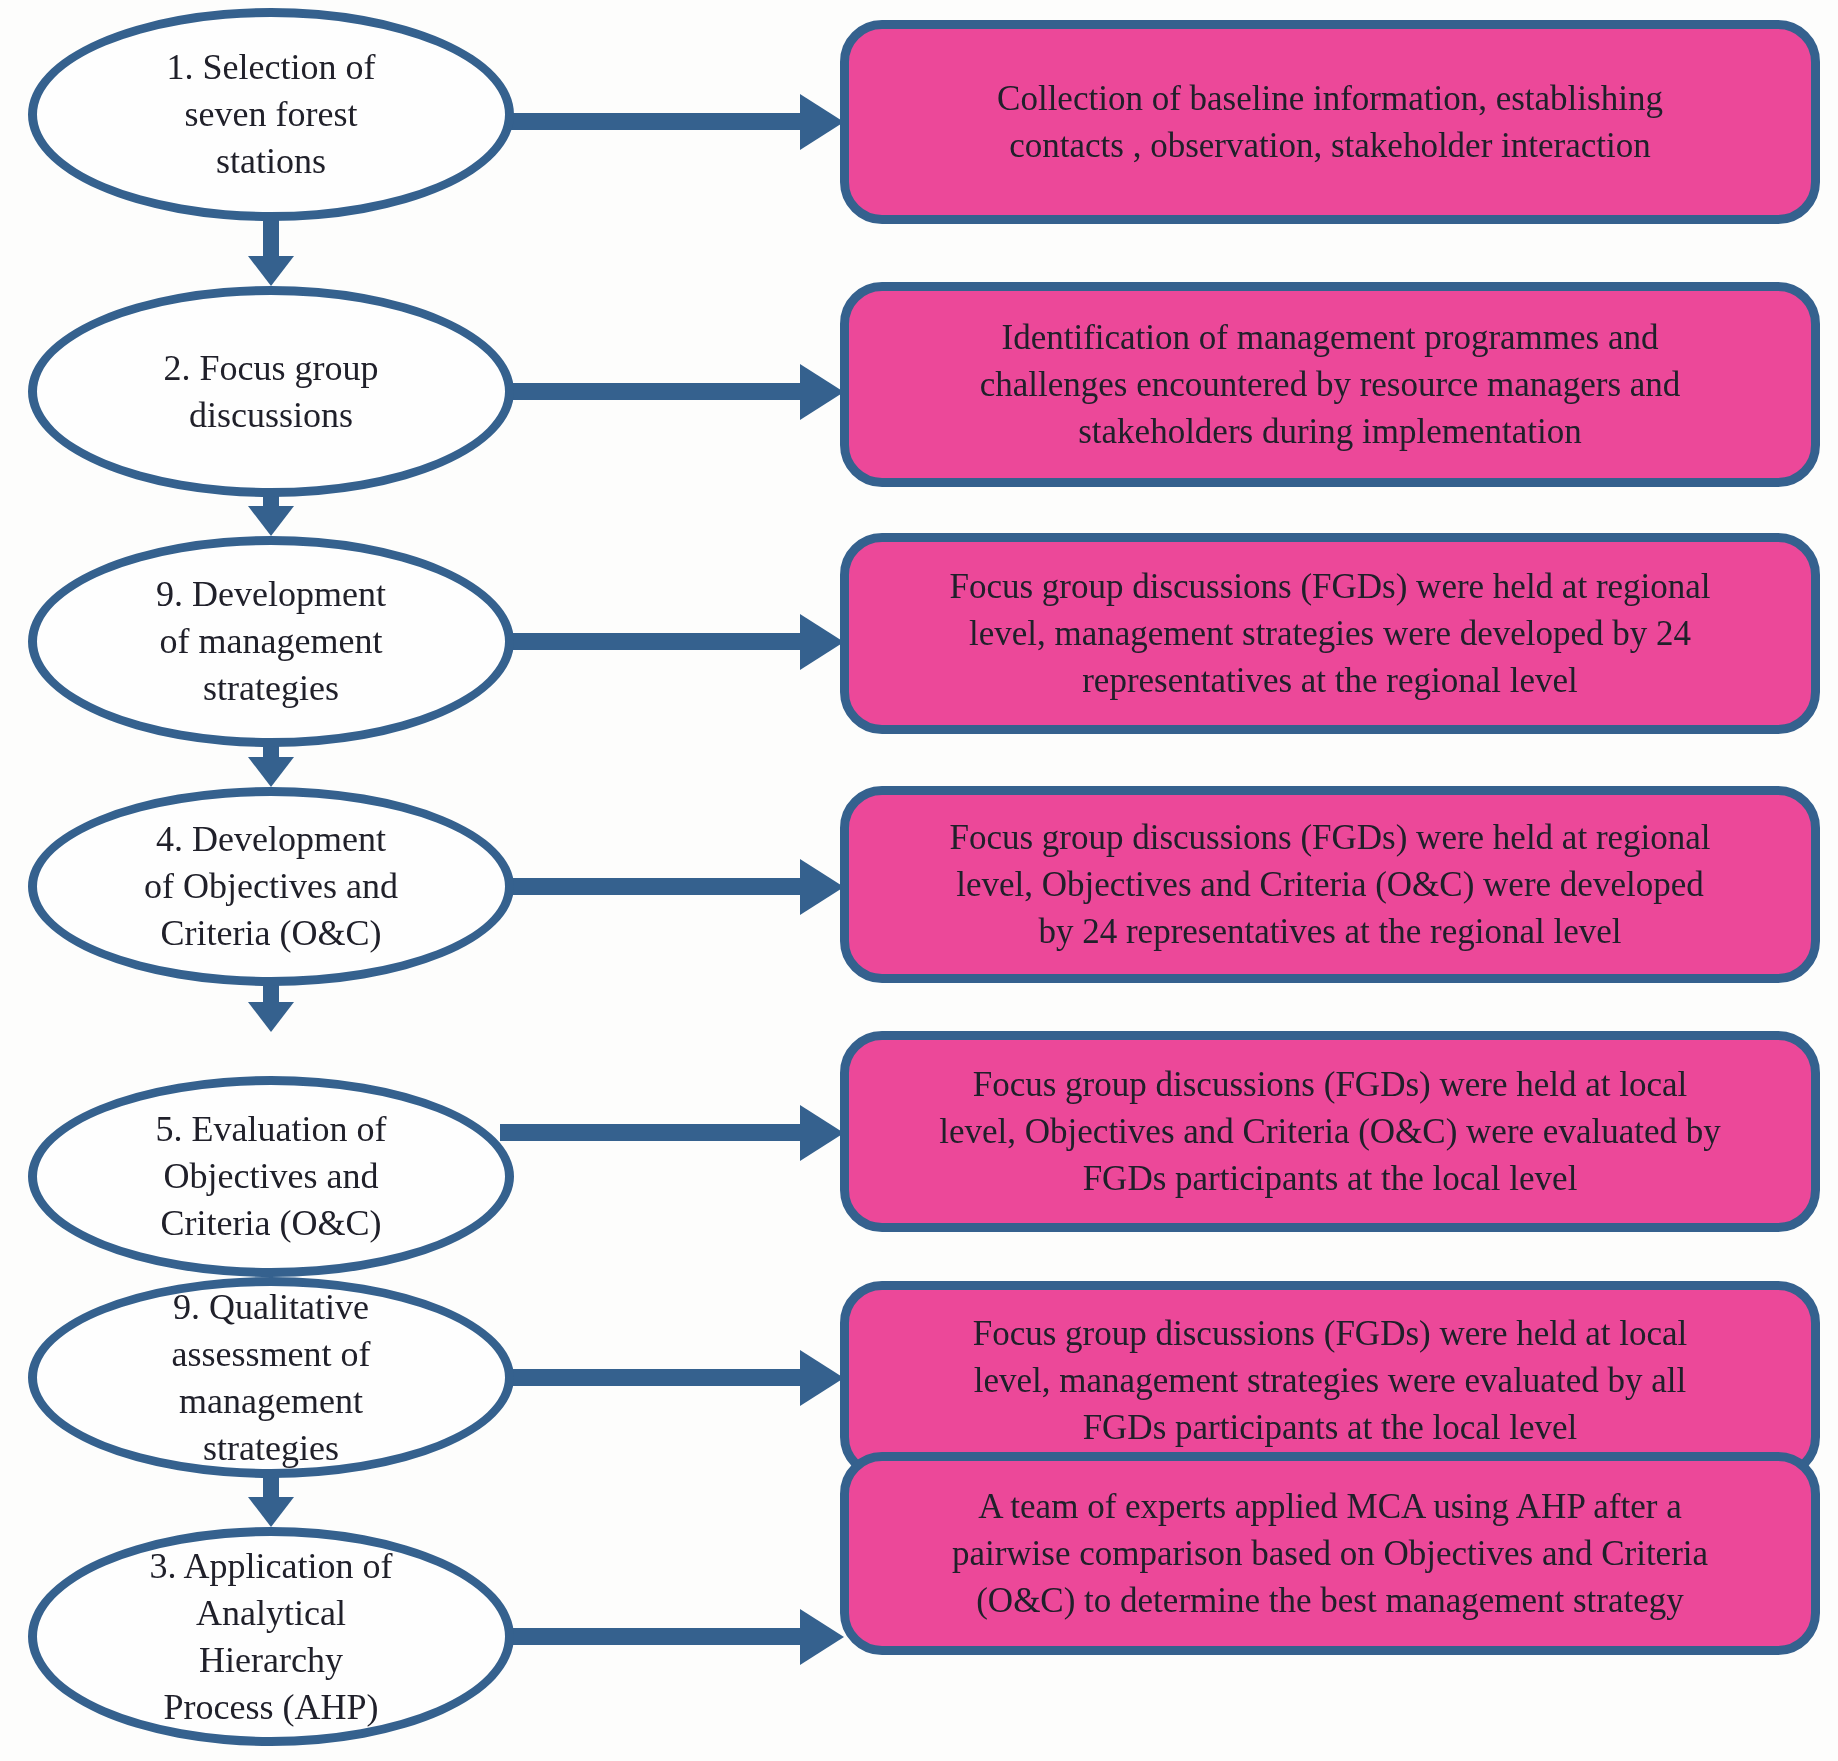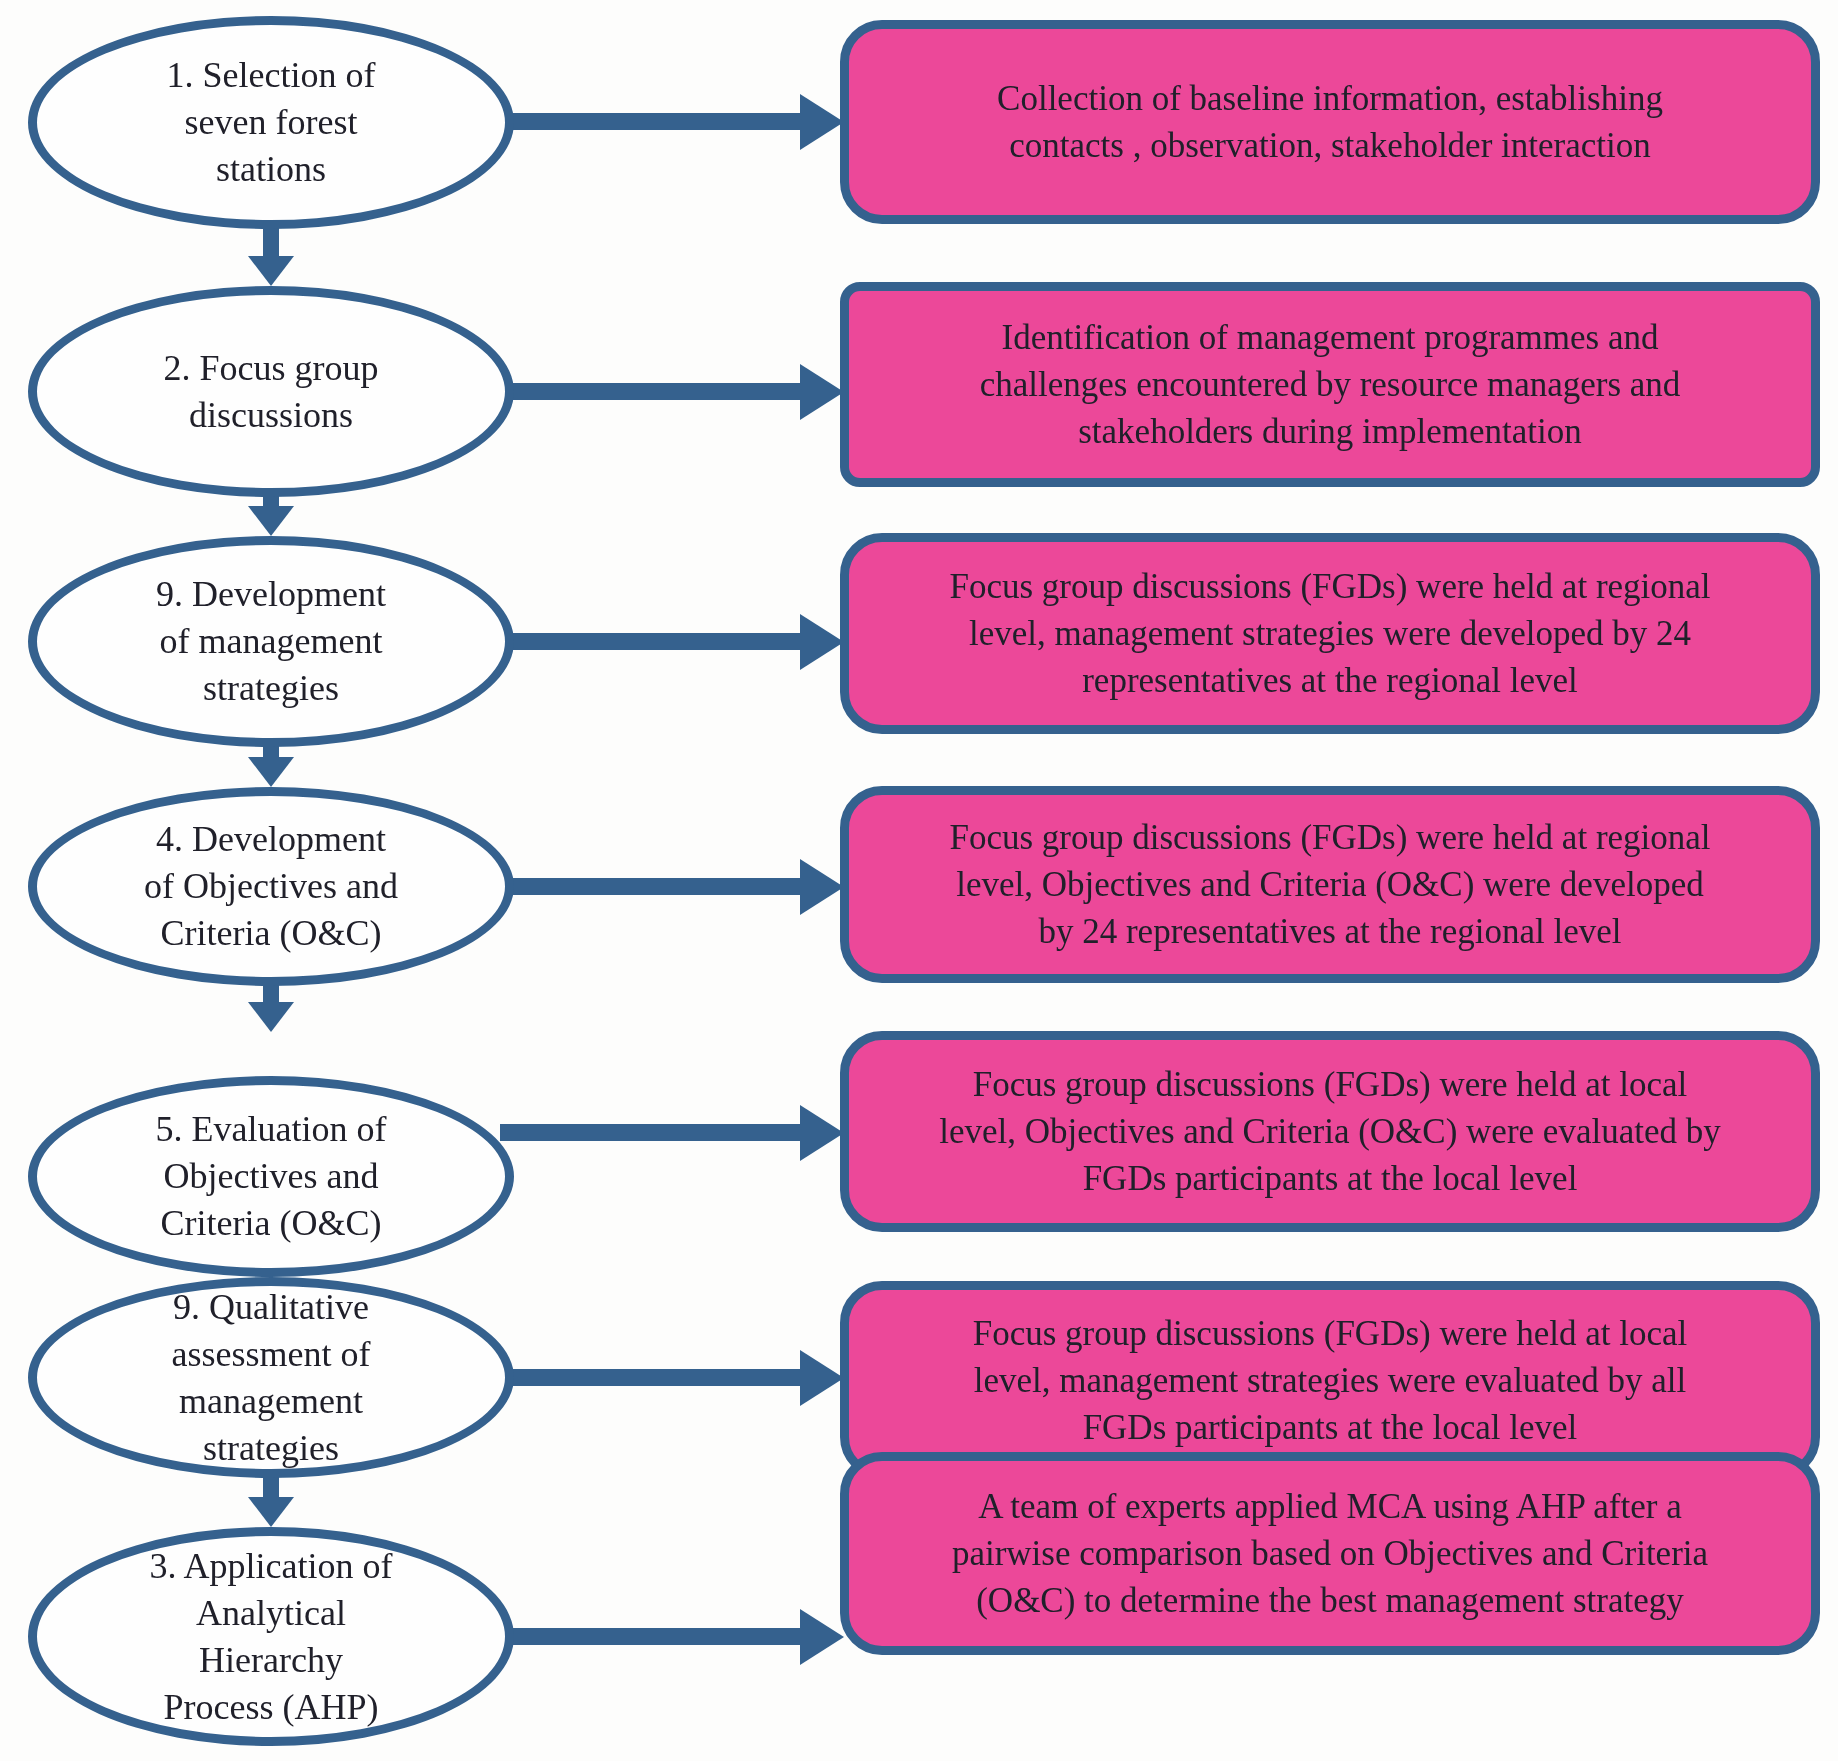--- a/index.html
+++ b/index.html
@@ -69,41 +69,41 @@
     border-right:23px solid transparent;
     border-top:30px solid #35618e;
     z-index:1;
   }
 </style>
 </head>
 <body>
 
 <div class="stage">
 
-  <div class="node" style="top:16px;height:213px;">
+  <div class="node" style="top:8px;height:213px;">
     <span class="txt">1. Selection of
 seven forest
 stations</span>
   </div>
   <div class="hshaft" style="top:113px;"></div>
   <div class="hhead" style="top:94px;"></div>
   <div class="box" style="top:20px;height:204px;">
     <span class="txt">Collection of baseline information, establishing
 contacts , observation, stakeholder interaction</span>
   </div>
   <div class="vshaft" style="top:220px;height:38px;"></div>
   <div class="vhead" style="top:256px;"></div>
 
   <div class="node" style="top:286px;height:211px;">
     <span class="txt">2. Focus group
 discussions</span>
   </div>
   <div class="hshaft" style="top:383px;"></div>
   <div class="hhead" style="top:364px;"></div>
-  <div class="box" style="top:282px;height:205px;border-radius:20px;">
+  <div class="box" style="top:282px;height:205px;">
     <span class="txt">Identification of management programmes and
 challenges encountered by resource managers and
 stakeholders during implementation</span>
   </div>
   <div class="vshaft" style="top:489px;height:19px;"></div>
   <div class="vhead" style="top:506px;"></div>
 
   <div class="node" style="top:536px;height:211px;">
     <span class="txt">9. Development
 of management

